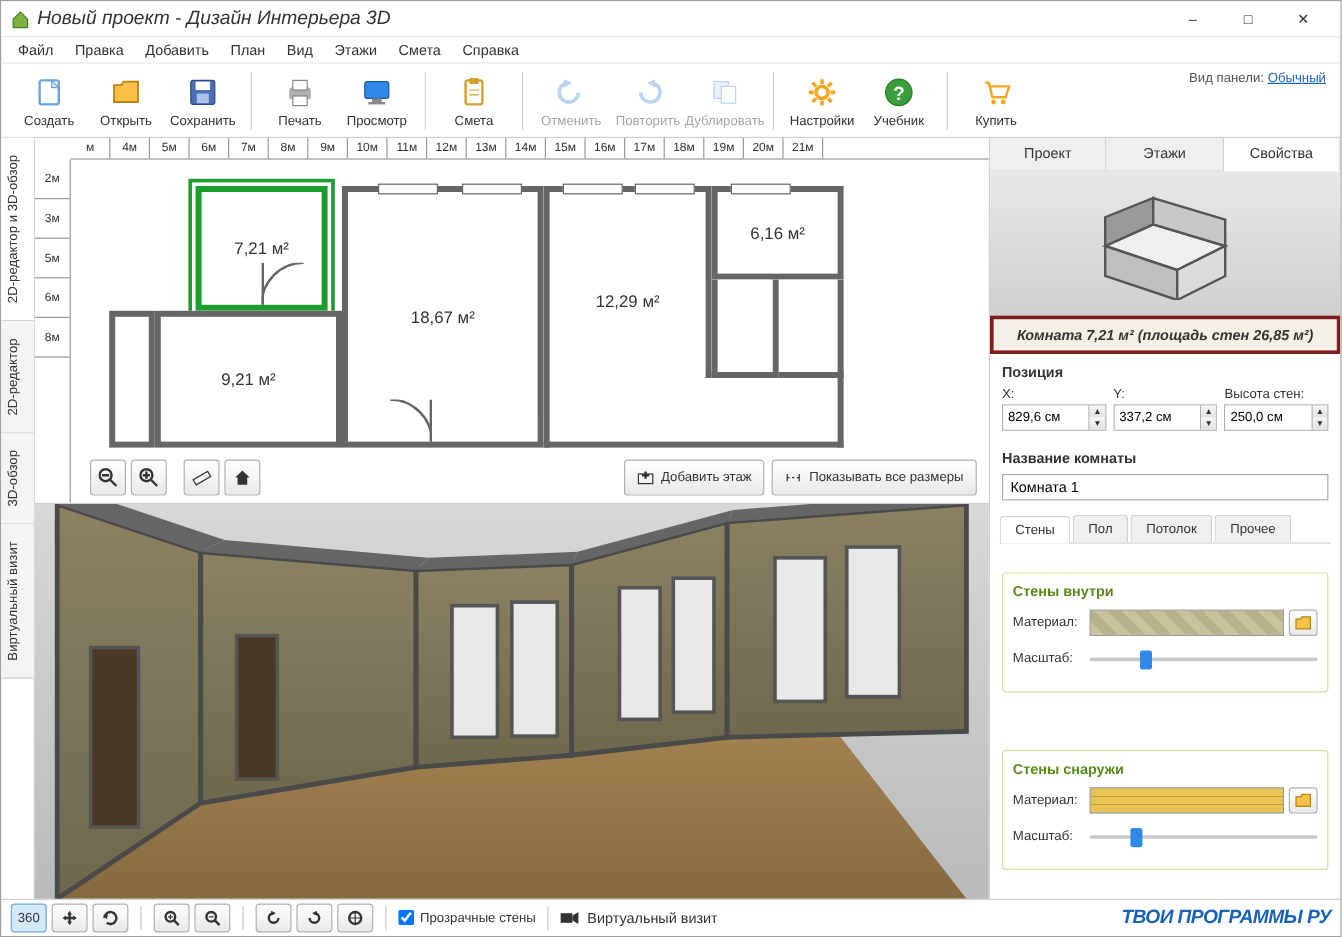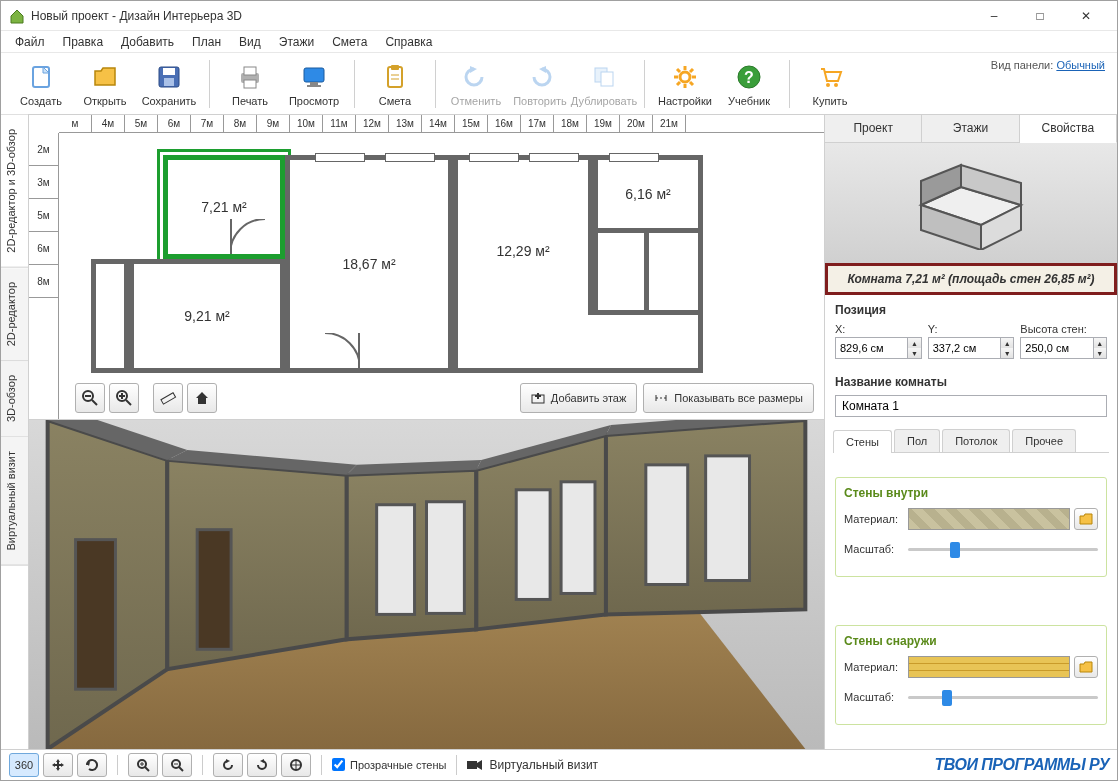--- a/index.html
+++ b/index.html
@@ -1,21 +1,21 @@
 <!DOCTYPE html>
 <html><head>
 <meta charset="utf-8">
 <style>
 * { box-sizing: border-box; margin: 0; padding: 0; font-family: "Segoe UI", Tahoma, sans-serif; }
 body { background: #fff; font-size: 12px; color: #333; overflow: hidden; width: 1118px; height: 781px; border: 1px solid #a0a0a0; }
 
 
 .titlebar { height: 30px; display: flex; align-items: center; padding: 0 8px; background: #fff; border-bottom: 1px solid #e8e8e8; }
 .titlebar .app-icon { width: 16px; height: 16px; margin-right: 6px; }
-.titlebar .title { flex: 1; font-size: 12px; }
+.titlebar .title { flex: 1; font-size: 16px; font-style: italic; }
 .titlebar .win-btns { display: flex; }
 .titlebar .win-btn { width: 46px; height: 30px; display: flex; align-items: center; justify-content: center; color: #333; }
 
 
 .menubar { height: 22px; display: flex; align-items: center; padding: 0 6px; gap: 2px; border-bottom: 1px solid #e8e8e8; }
 .menubar span { padding: 2px 8px; cursor: default; }
 
 
 .toolbar { height: 62px; display: flex; align-items: center; padding: 4px 8px; border-bottom: 1px solid #d0d0d0; position: relative; }
 .toolbar .sep { width: 1px; height: 48px; background: #d0d0d0; margin: 0 8px; }
@@ -288,21 +288,21 @@
         </div>
       <div class="ruler-v" id="rulerv">
           <span>2м</span>
           <span>3м</span>
           <span>5м</span>
           <span>6м</span>
           <span>8м</span>
         </div>
 
       <div class="floorplan">
-        <div class="room sel" style="left:34px;top:0;width:122px;height:104px">
+        <div class="room sel" style="left:34px;top:0;width:110px;height:104px">
           <span>7,21 м²</span>
           <svg style="position:absolute;bottom:-5px;right:10px" width="40" height="40">
               <path d="M0,35 A35,35 0 0 1 35,0" fill="none" stroke="#666" stroke-width="2"></path>
               <line x1="0" y1="35" x2="0" y2="0" stroke="#666" stroke-width="4"></line>
             </svg>
         </div>
         <div class="room" style="left:156px;top:0;width:168px;height:218px">
             <span>18,67 м²</span>
           <svg style="position:absolute;bottom:-5px;left:30px" width="40" height="40">
               <path d="M40,35 A35,35 0 0 0 5,0" fill="none" stroke="#666" stroke-width="2"></path>

